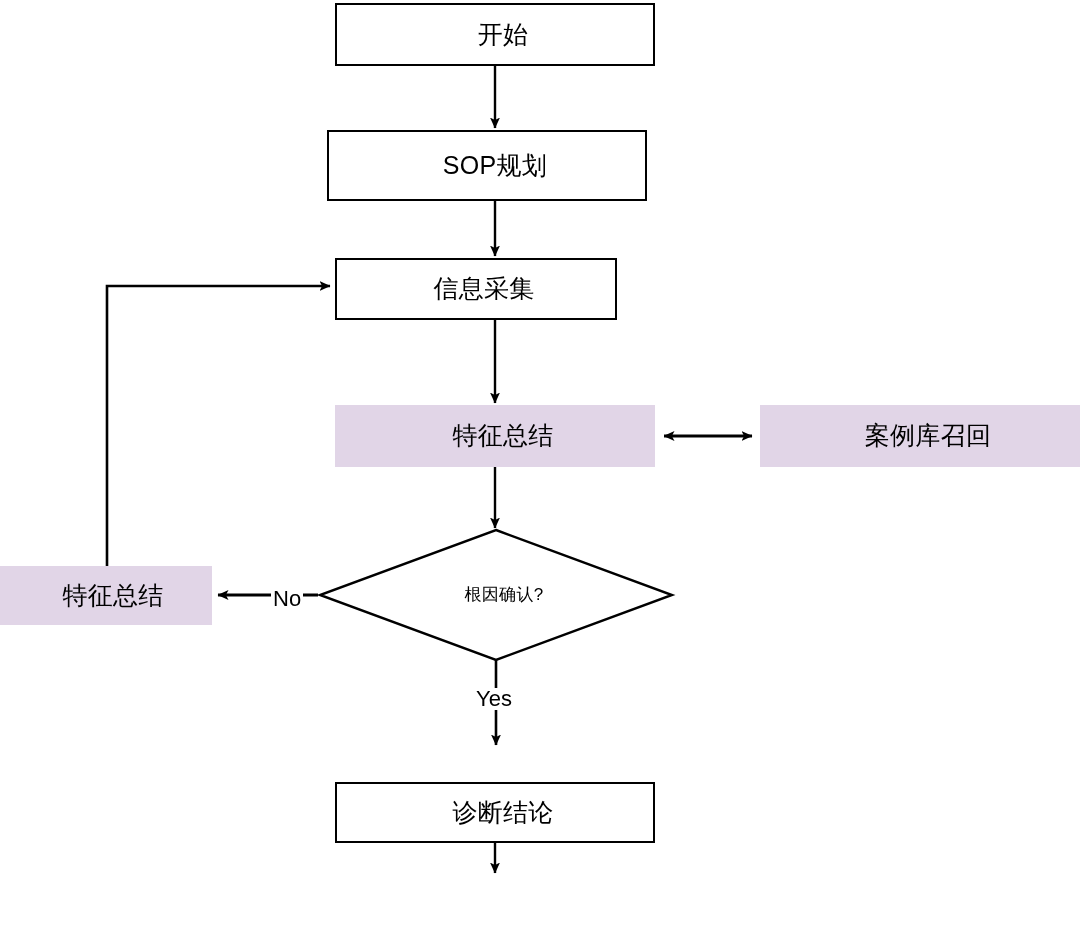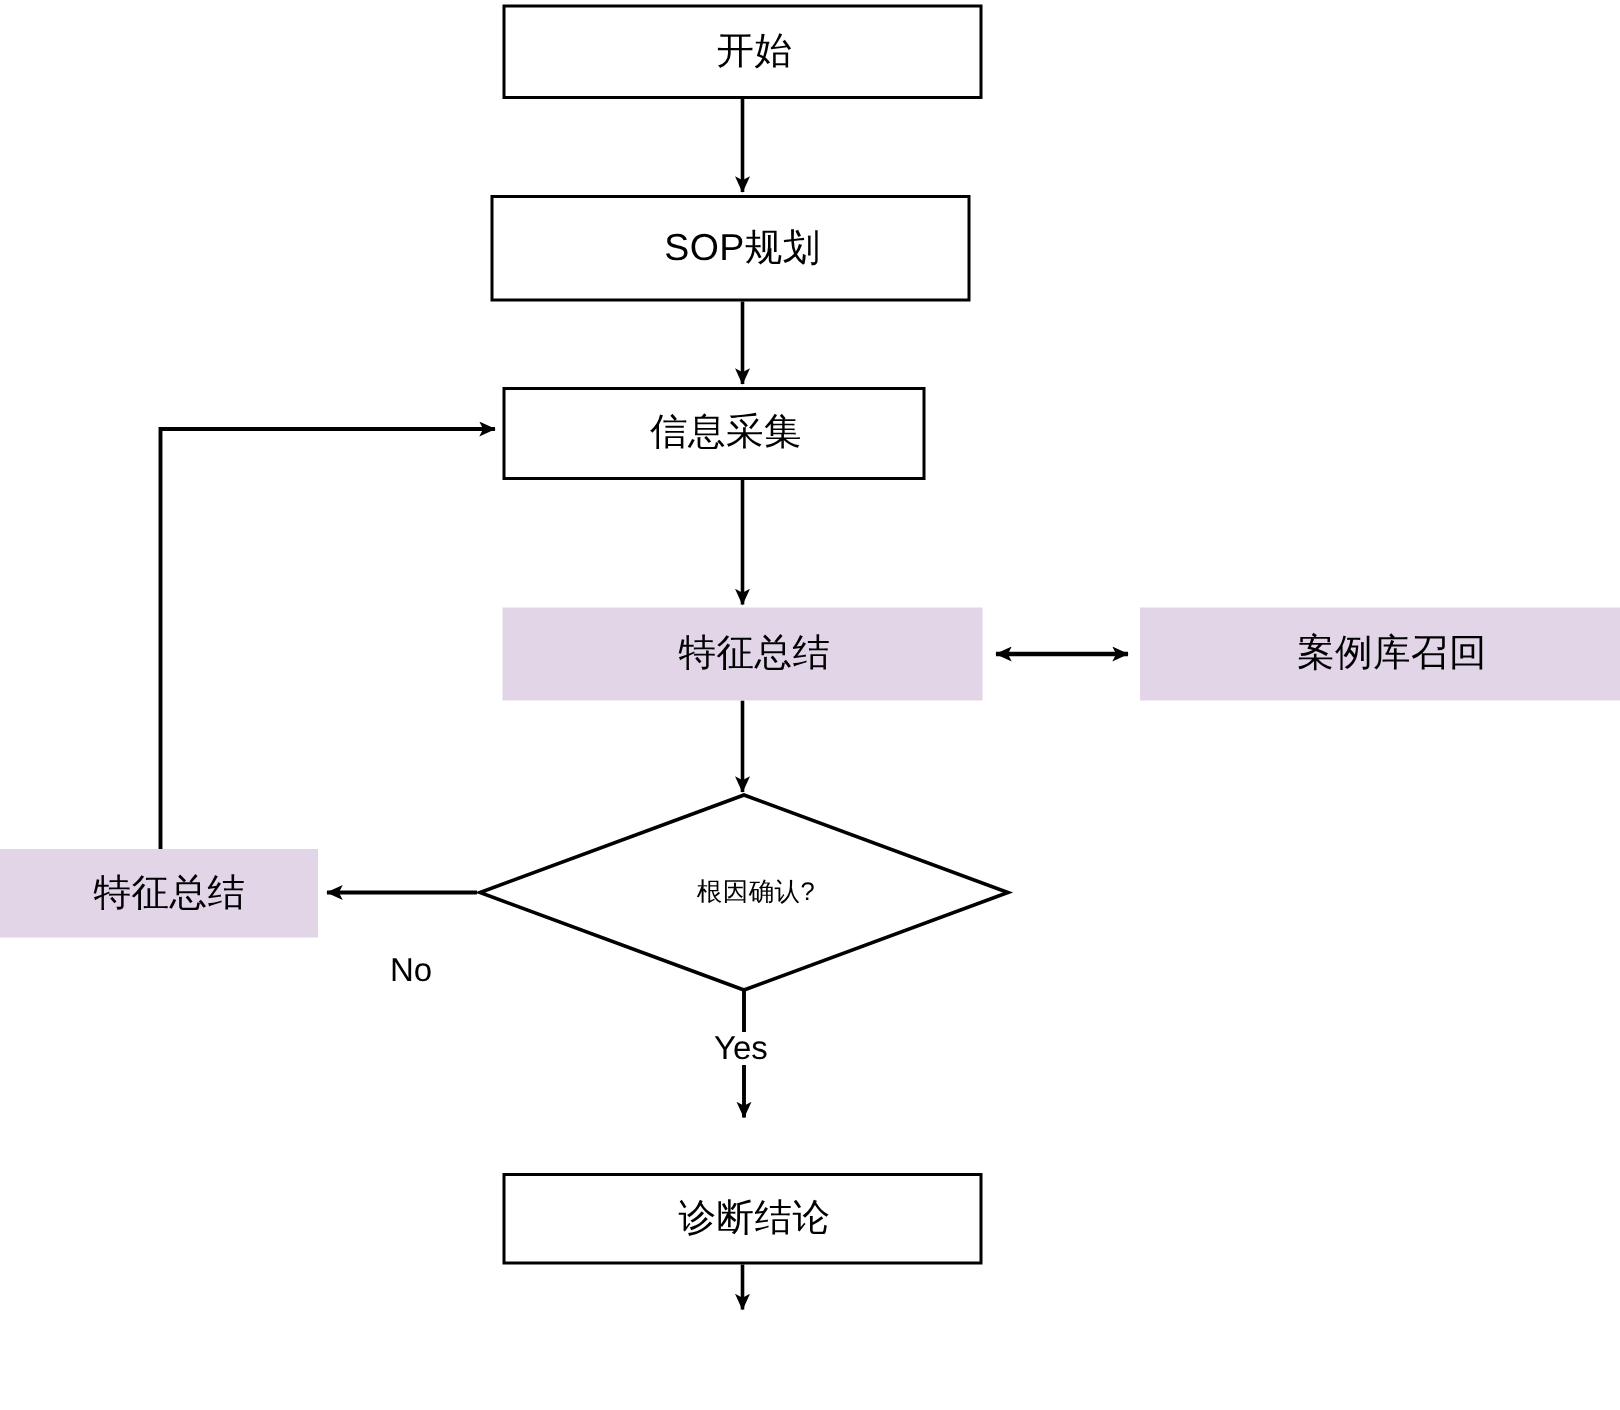--- a/index.html
+++ b/index.html
@@ -128,17 +128,17 @@
 
   <div class="node highlight" style="left:-108px; top:566px; width:320px; height:59px; justify-content:center;">
     <span style="margin-left:106px;">特征总结</span>
   </div>
 
   <div class="node process" style="left:335px; top:782px; width:320px; height:61px;">
     <span>诊断结论</span>
   </div>
 
 
-  <span class="edge-label" style="left:258px; top:588px;margin-top:48px;">No</span>
+  <span class="edge-label" style="left:271px; top:588px;">No</span>
 
   <span class="edge-label" style="left:474px; top:688px;">Yes</span>
 
 </div>
 
 </body></html>

